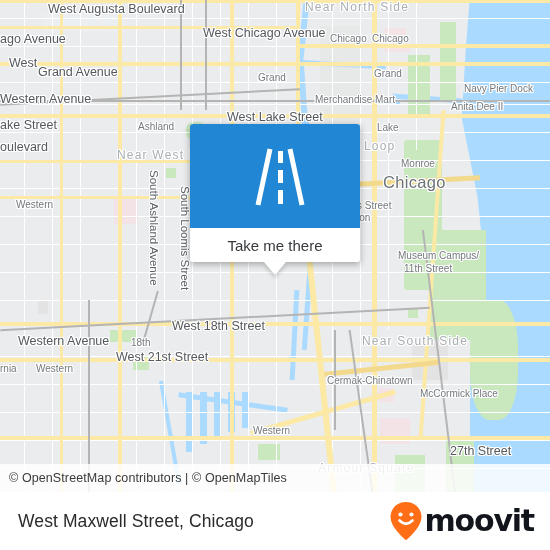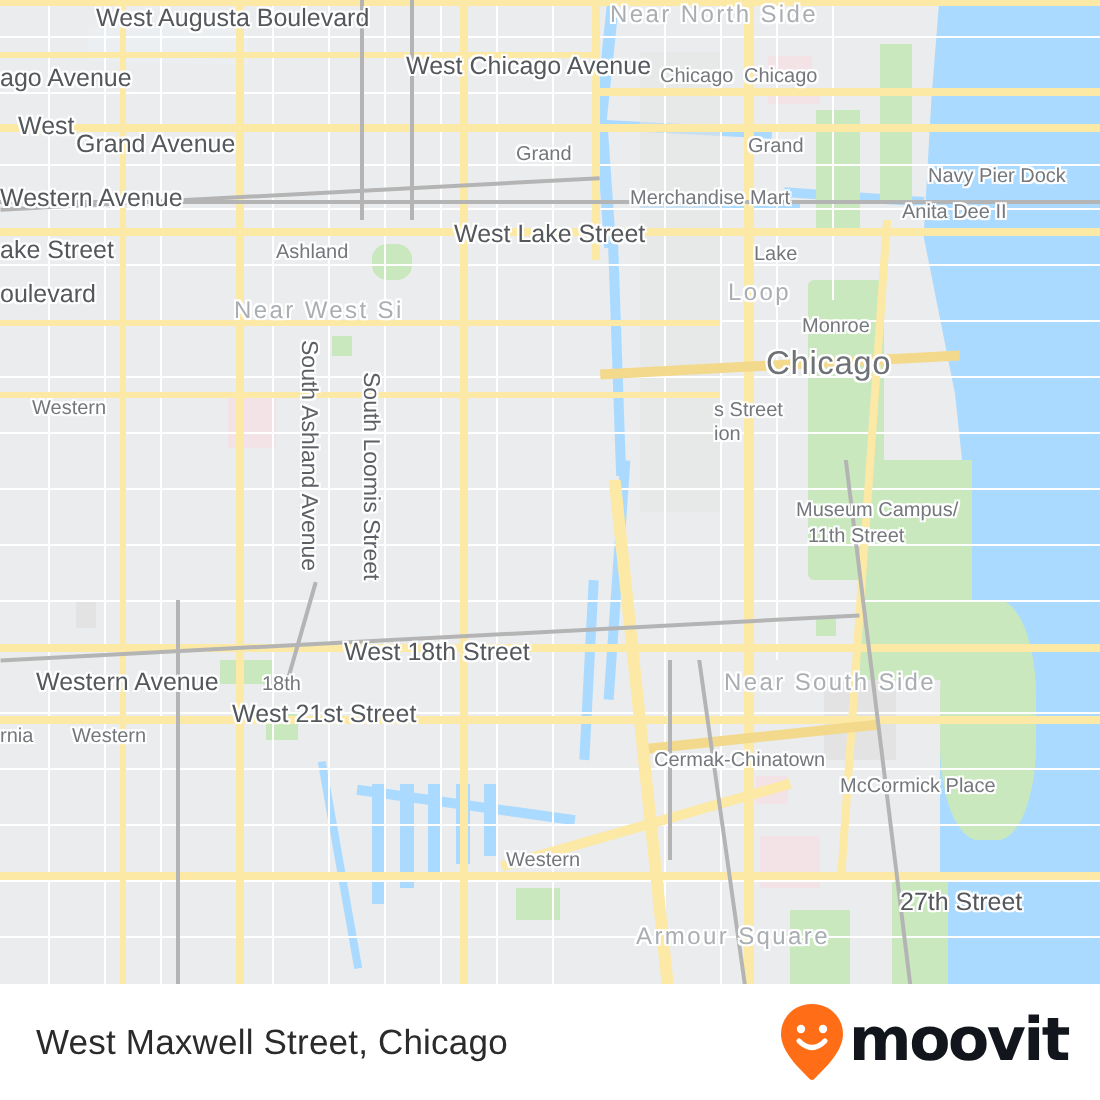--- a/index.html
+++ b/index.html
@@ -306,21 +306,39 @@
         <div class="lbl hood" style="left: 318px; top: 461px;">Armour Square</div>
       </div>
     <div id="labels-city">
         <div class="lbl city" style="left: 383px; top: 173px;">Chicago</div>
       </div>
     <div id="labels-vert">
         <div class="lbl street vert" style="left: 160px; top: 170px; transform: rotate(90deg);">South Ashland Avenue</div>
         <div class="lbl street vert" style="left: 191px; top: 186px; transform: rotate(90deg);">South Loomis Street</div>
       </div>
 
-
+    <div class="card">
+      <div class="card-head">
+        <svg class="road-icon" width="74" height="66" viewBox="0 0 74 66">
+          <line x1="20" y1="62" x2="32" y2="6" stroke="#ffffff" stroke-width="5" stroke-linecap="butt"></line>
+          <line x1="64" y1="62" x2="52" y2="6" stroke="#ffffff" stroke-width="5" stroke-linecap="butt"></line>
+          <rect x="40" y="8" width="5" height="12" fill="#ffffff"></rect>
+          <rect x="40" y="27" width="5" height="13" fill="#ffffff"></rect>
+          <rect x="40" y="47" width="5" height="14" fill="#ffffff"></rect>
+        </svg>
+      </div>
+      <div class="card-foot">
+        <span>Take me there</span>
+      </div>
+      <div class="card-tail"></div>
+    </div>
+
+    <div class="attrib">
+      <span>© OpenStreetMap contributors | © OpenMapTiles</span>
+    </div>
   </div>
 
   <div class="footer">
     <div class="footer-title">West Maxwell Street, Chicago</div>
     <div class="brand">
       <svg width="34" height="40" viewBox="0 0 34 40">
         <path d="M17 1 C8.2 1 1.5 7.6 1.5 16 C1.5 25 11 33.5 16 38.6 C16.5 39.1 17.5 39.1 18 38.6 C23 33.5 32.5 25 32.5 16 C32.5 7.6 25.8 1 17 1 Z" fill="#ff6d16"></path>
         <circle cx="11.5" cy="13.5" r="2.1" fill="#ffffff"></circle>
         <circle cx="22.5" cy="13.5" r="2.1" fill="#ffffff"></circle>
         <path d="M10.5 19.5 Q17 26 23.5 19.5" stroke="#ffffff" stroke-width="2.6" fill="none" stroke-linecap="round"></path>

